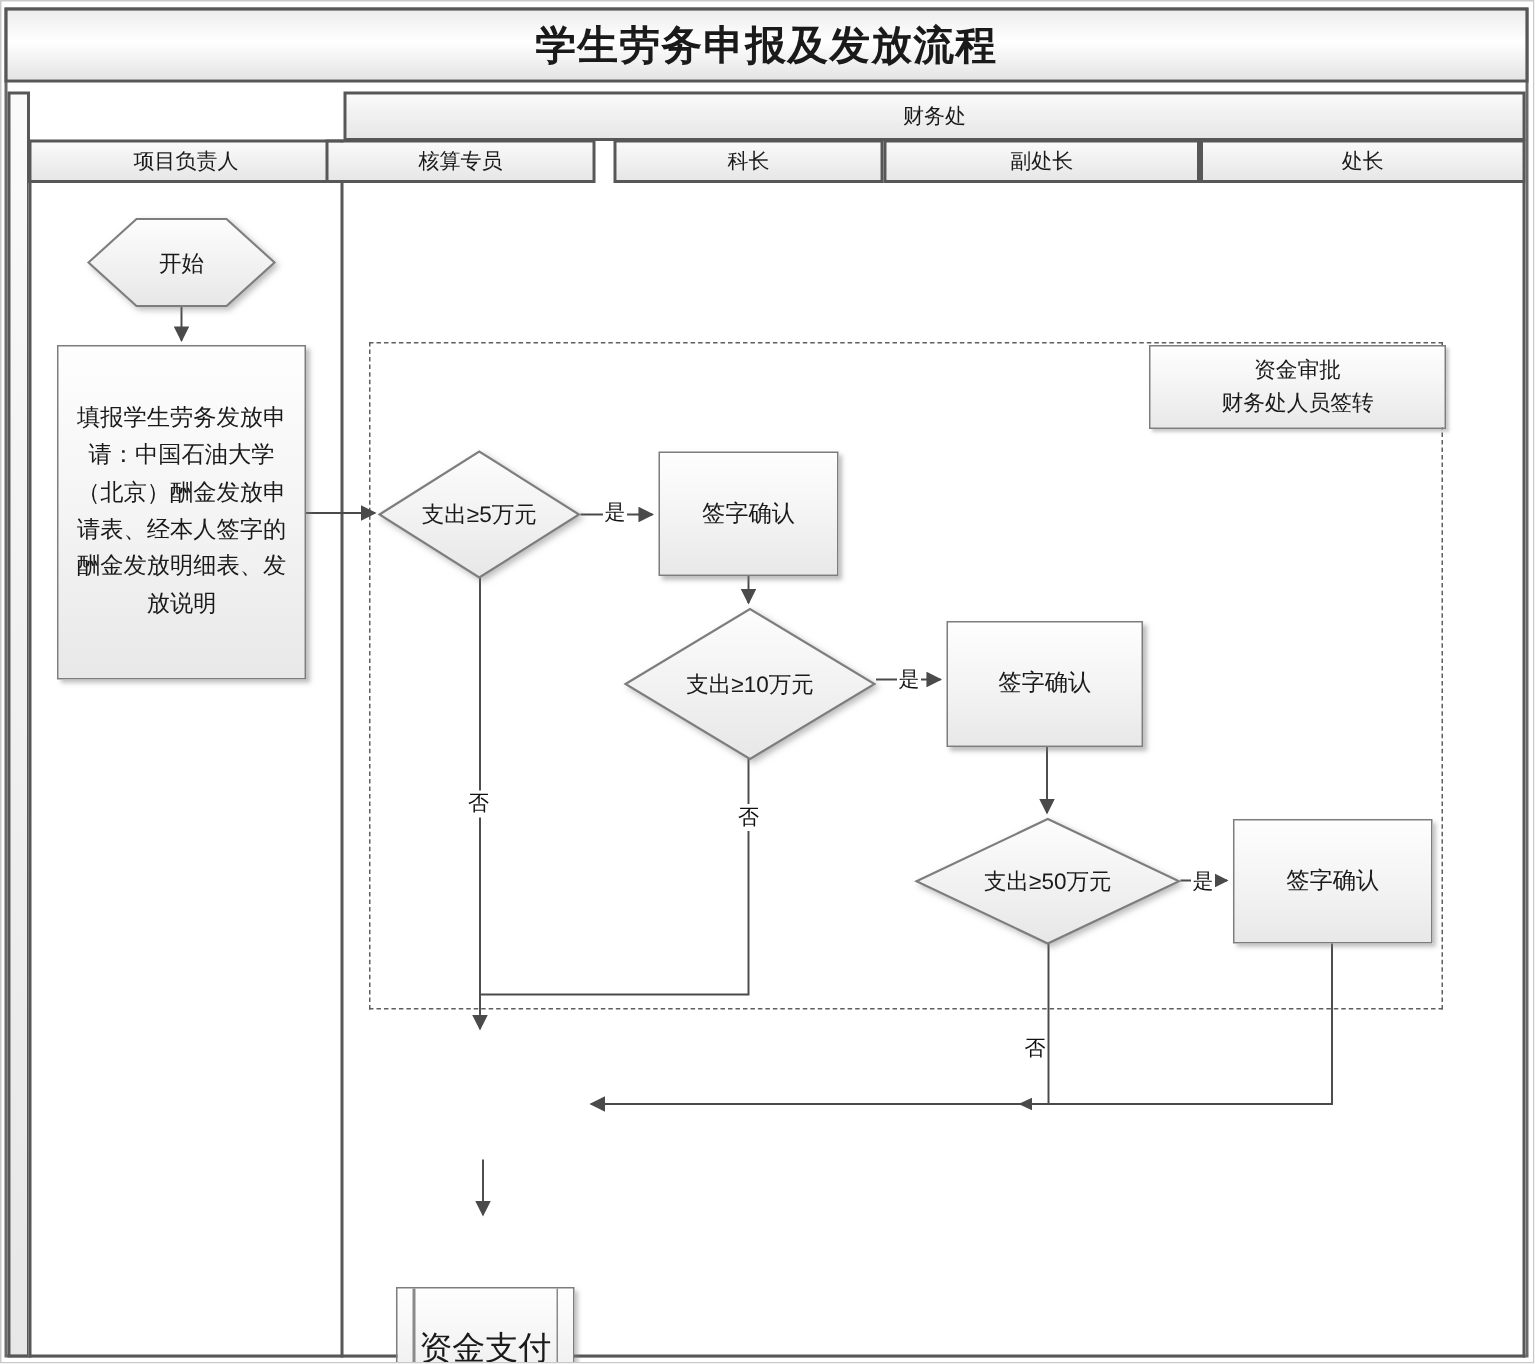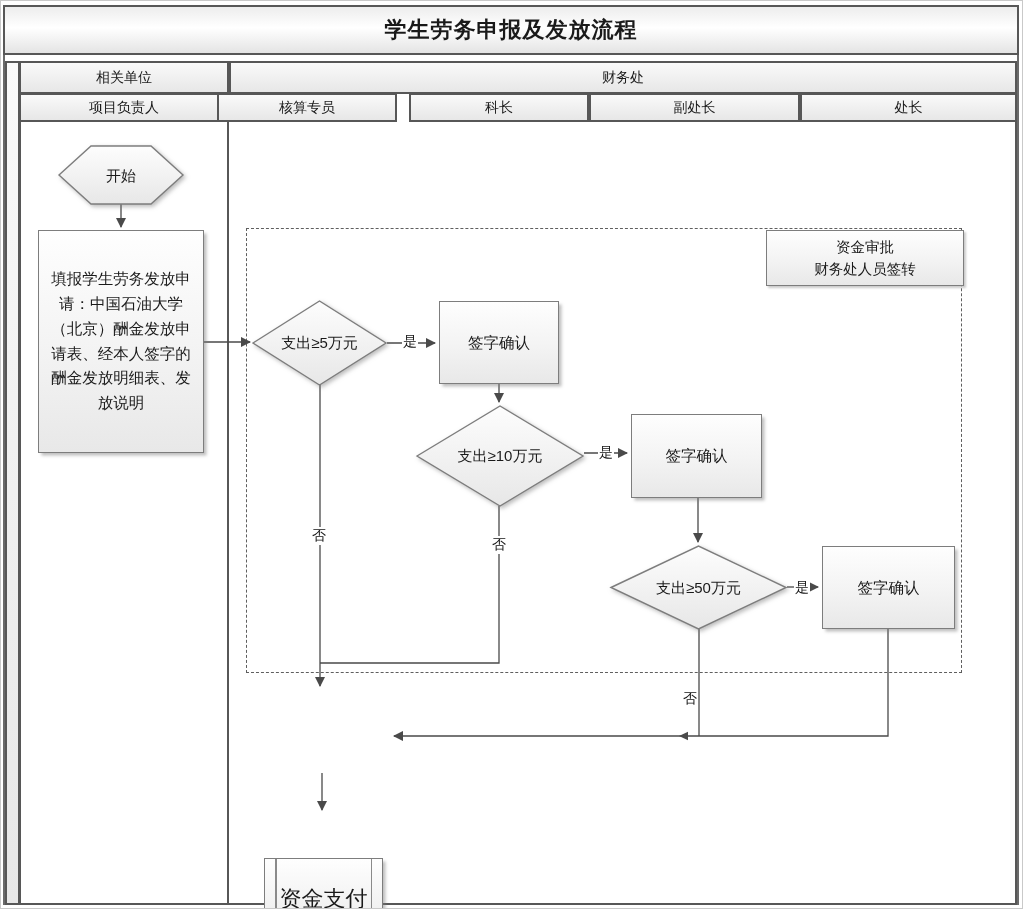--- a/index.html
+++ b/index.html
@@ -16,21 +16,21 @@
   
   .cell {
     position:absolute; box-sizing:border-box;
     border:2px solid #575757;
     background:linear-gradient(180deg,#fafafa 0%,#f2f2f2 40%,#e7e7e7 100%);
     display:flex; align-items:center; justify-content:center;
     font-size:14px;
   }
   #title-cell {
     left:2px; top:4px; width:1016px; height:50px;
-    font-size:22px; font-weight:bold; letter-spacing:1px;
+    font-size:27px; font-weight:bold; letter-spacing:1px;
     background:linear-gradient(180deg,#ededed 0%,#ffffff 45%,#e4e4e4 100%);
   }
   #phase-strip   { left:4px;  top:60px; width:15px;  height:844px; }
   #lane-related  { left:18px; top:60px; width:210px; height:33px; }
   #lane-finance  { left:228px;top:60px; width:788px; height:33px; }
   #role-leader   { left:18px; top:92px; width:210px; height:29px; }
   #role-account  { left:216px;top:92px; width:180px; height:29px; }
   #role-chief    { left:408px;top:92px; width:180px; height:29px; }
   #role-deputy   { left:588px;top:92px; width:211px; height:29px; }
   #role-director { left:799px;top:92px; width:217px; height:29px; }
@@ -79,21 +79,20 @@
 </style>
 </head>
 <body>
 
 <div id="canvas">
   <div id="frame"></div>
 
   <div id="title-cell" class="cell">学生劳务申报及发放流程</div>
 
   <div id="phase-strip" class="cell"></div>
-  <div id="lane-related" class="cell">相关单位</div>
   <div id="lane-finance" class="cell">财务处</div>
   <div id="role-leader" class="cell">项目负责人</div>
   <div id="role-account" class="cell">核算专员</div>
   <div id="role-chief" class="cell">科长</div>
   <div id="role-deputy" class="cell">副处长</div>
   <div id="role-director" class="cell">处长</div>
 
   <div id="body-area"></div>
   <div id="lane-divider"></div>
   <div id="dashed-region"></div>

